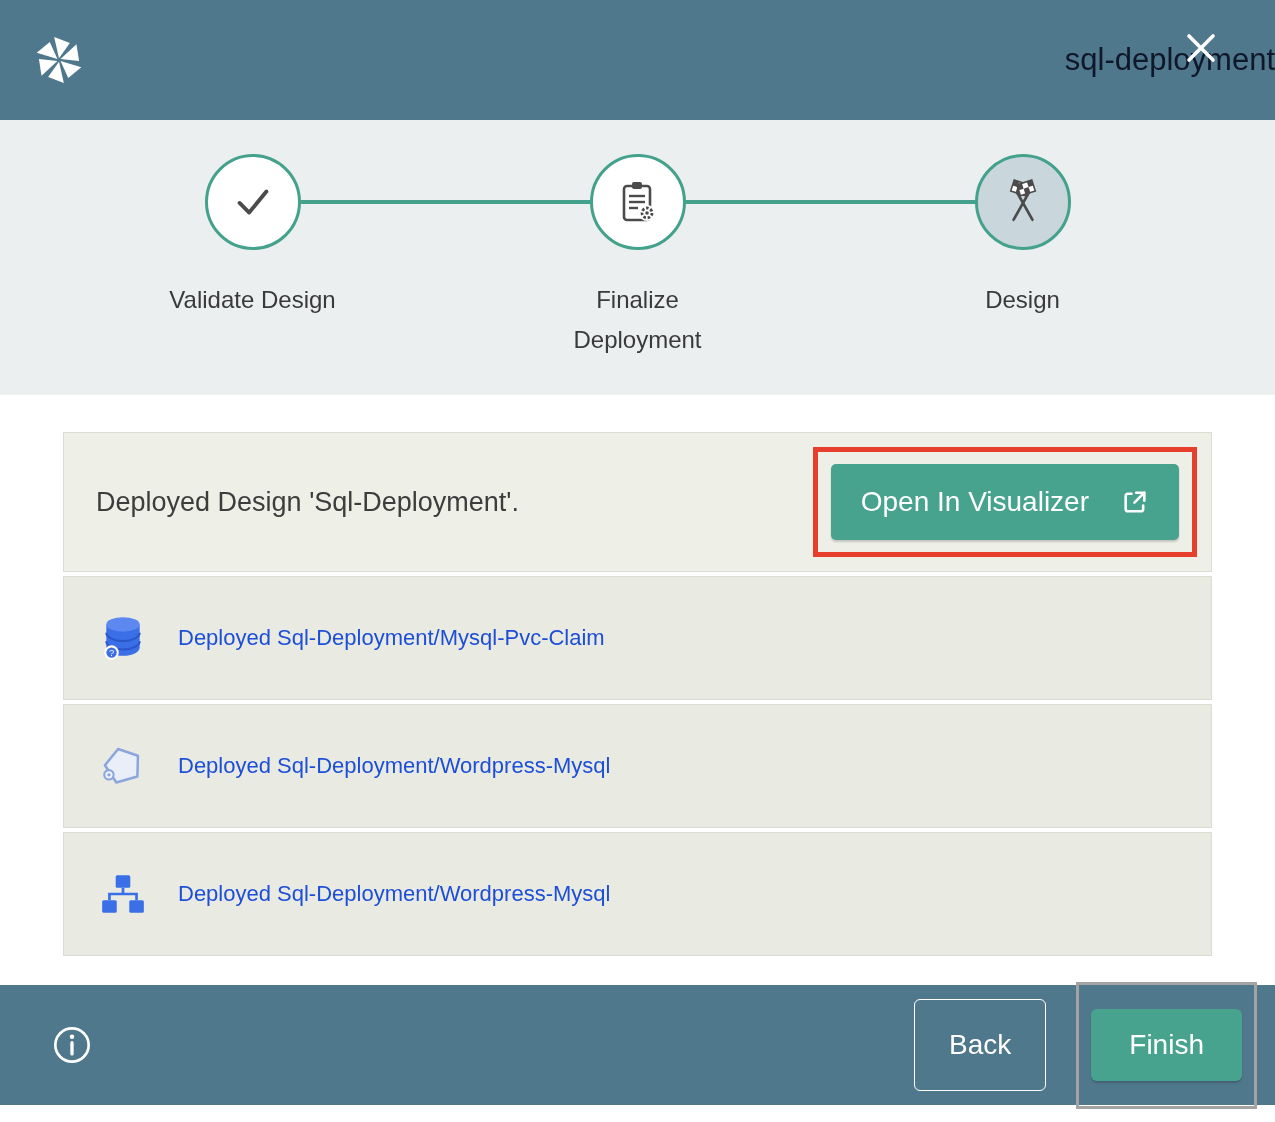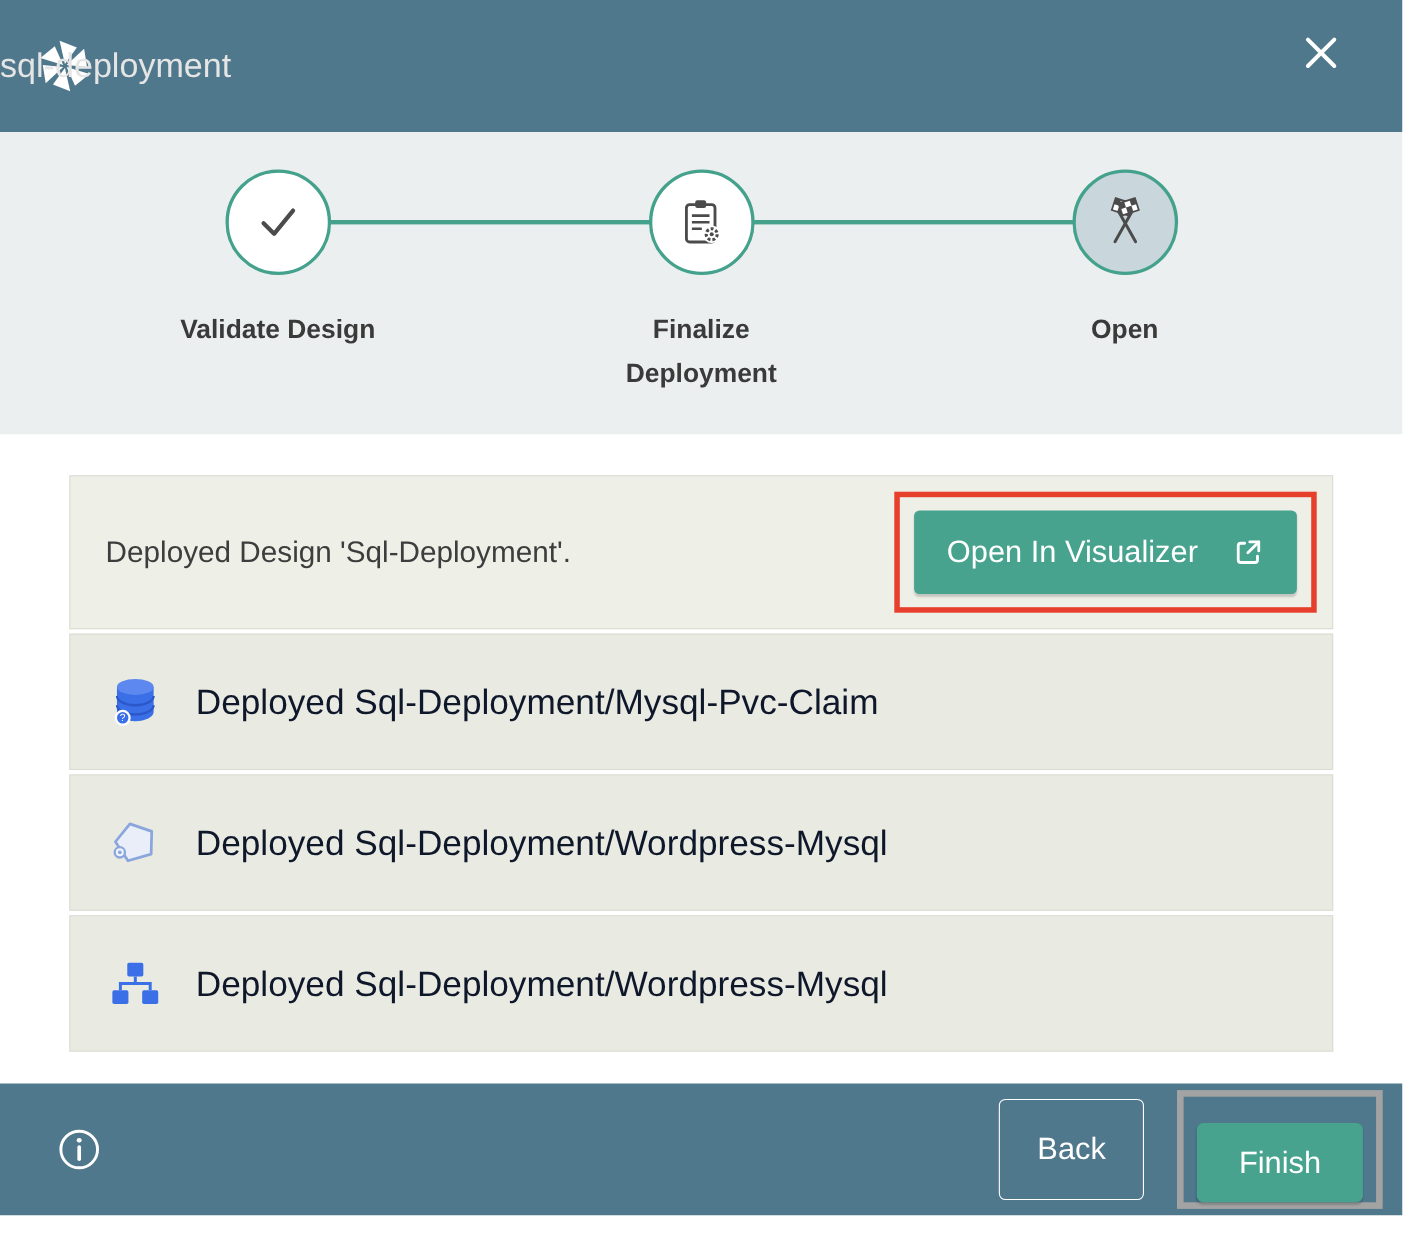--- a/index.html
+++ b/index.html
@@ -2,48 +2,48 @@
 <html><head>
 <meta charset="utf-8">
 <style>
   * { margin:0; padding:0; box-sizing:border-box; }
   html,body { width:1275px; height:1122px; }
   body { font-family:"Liberation Sans", sans-serif; background:#ffffff; overflow:hidden; }
 
   
   .header { height:120px; background:#50788c; display:flex; align-items:center; padding:0 30px; position:relative; }
   .logo { width:58px; height:58px; }
-  .title { position:absolute; left:0; right:0; text-align:left; color:#e5e5e5; font-size:31px; font-weight:400; pointer-events:none; }
+  .title { position:absolute; left:0; right:0; text-align:right; color:#0f172a; font-size:31px; font-weight:400; pointer-events:none; }
   .close-btn { position:absolute; right:52px; top:26px; width:44px; height:44px; background:none; border:none; cursor:pointer; padding:4px; }
 
   
-  .stepper { height:275px; background:#eceff0; padding-top:34px;font-weight:bold; }
+  .stepper { height:275px; background:#eceff0; padding-top:34px; }
   .steps { display:flex; padding:0 60px; }
   .step { flex:1; display:flex; flex-direction:column; align-items:center; position:relative; }
   .step:not(:first-child)::before { content:""; position:absolute; top:46px; left:calc(-50% + 47px); right:calc(50% + 47px); height:4px; background:#43a18c; }
   .circle { width:96px; height:96px; border-radius:50%; border:3px solid #43a18c; background:#ffffff; display:flex; align-items:center; justify-content:center; cursor:pointer; }
   .step.active .circle { background:#c9d6db; }
   .step-label { margin-top:30px; font-size:24px; color:#3a3a3a; text-align:center; line-height:40px; max-width:195px; }
 
   
   .content { height:590px; padding:37px 63px 0; background:#ffffff; }
   .summary-row { height:140px; background:#eef0e8; border:1px solid #dbddd3; display:flex; align-items:center; justify-content:space-between; padding:0 14px 0 32px; margin-bottom:4px; }
   .summary-text { font-size:27px; color:#3d3d3d; }
   .annotation { border:5px solid #e63f2c; padding:12px 13px; background:transparent; }
   .viz-btn { display:inline-flex; align-items:center; gap:32px; background:#47a38e; color:#ffffff; border:none; font-size:28px; font-family:inherit; padding:0 30px; height:76px; border-radius:5px; cursor:pointer; box-shadow:0 2px 2px rgba(0,0,0,0.18); }
   .row { height:124px; background:#e9ebe2; border:1px solid #dbddd3; display:flex; align-items:center; padding:0 34px; margin-bottom:4px; }
   .row-icon { width:50px; height:50px; margin-right:30px; flex:none; }
-  .row-text { font-size:32px; color:#0f172a;text-align:right; }
+  .row-text { font-size:22px; color:#1d4ed8;text-align:right; }
 
   
   .footer { height:120px; background:#50788c; display:flex; align-items:center; padding:0 18px 0 52px; }
   .info-btn { width:40px; height:40px; background:none; border:none; cursor:pointer; padding:0; }
   .spacer { flex:1; }
   .back-btn { background:transparent; border:1.5px solid #ffffff; color:#ffffff; font-size:28px; padding:0 34px; height:92px; border-radius:6px; font-family:inherit; cursor:pointer; margin-right:30px; }
-  .finish-annotation { border:6px solid #a3a3a3; padding:24px 12px 0; background:transparent; position:relative; z-index:1; }
+  .finish-annotation { border:3px solid #a3a3a3; padding:24px 12px 25px; background:transparent; position:relative; z-index:1; }
   .finish-btn { background:#47a38e; border:none; color:#ffffff; font-size:28px; padding:0 38px; height:72px; border-radius:6px; font-family:inherit; cursor:pointer; box-shadow:0 2px 2px rgba(0,0,0,0.18); }
   .bottom-strip { height:17px; background:#ffffff; }
 </style>
 </head>
 <body>
 
 <div class="header">
   <svg class="logo" viewBox="0 0 48 48">
     <g fill="#ffffff">
       <path d="M24 22.5 L20 5 L33 10 Z" transform="rotate(0 24 24)"></path>
@@ -106,21 +106,21 @@
             <rect x="4" y="0.5" width="5" height="5.5" fill="#4b4b4b"></rect>
           </g>
           <g transform="translate(33,8) rotate(-18) scale(-1,1)">
             <rect x="-1" y="-5" width="15" height="11" fill="#ffffff" stroke="#4b4b4b" stroke-width="1.5"></rect>
             <rect x="-1" y="-5" width="5" height="5.5" fill="#4b4b4b"></rect>
             <rect x="9" y="-5" width="5" height="5.5" fill="#4b4b4b"></rect>
             <rect x="4" y="0.5" width="5" height="5.5" fill="#4b4b4b"></rect>
           </g>
         </svg>
       </div>
-      <div class="step-label">Open</div>
+      <div class="step-label">Design</div>
     </div>
 
   </div>
 </div>
 
 <div class="content">
 
   <div class="summary-row">
     <span class="summary-text">Deployed Design 'Sql-Deployment'.</span>
     <div class="annotation">

